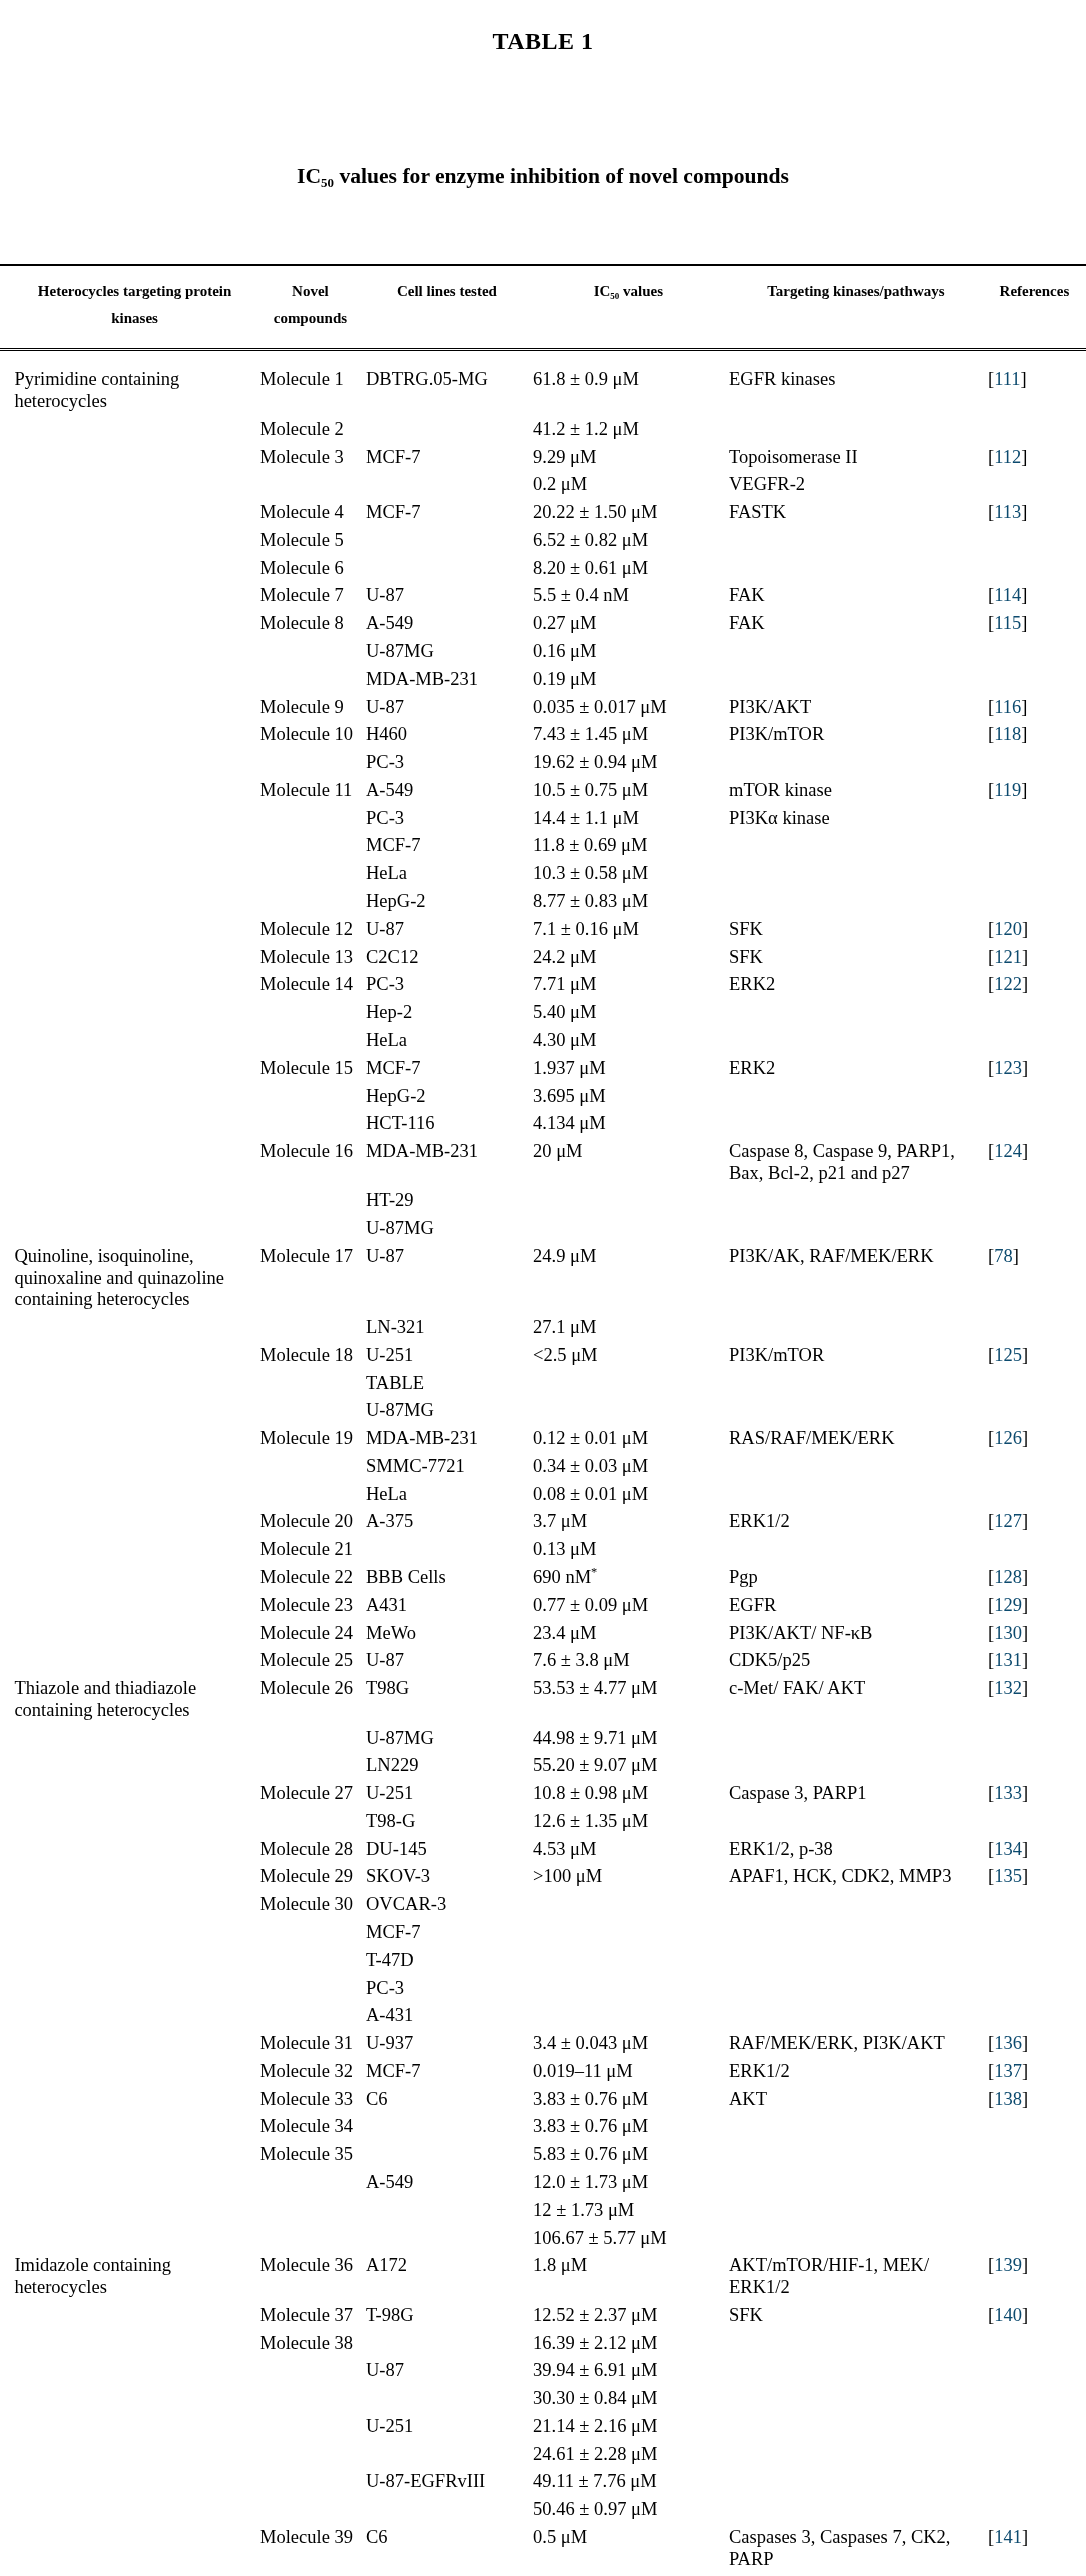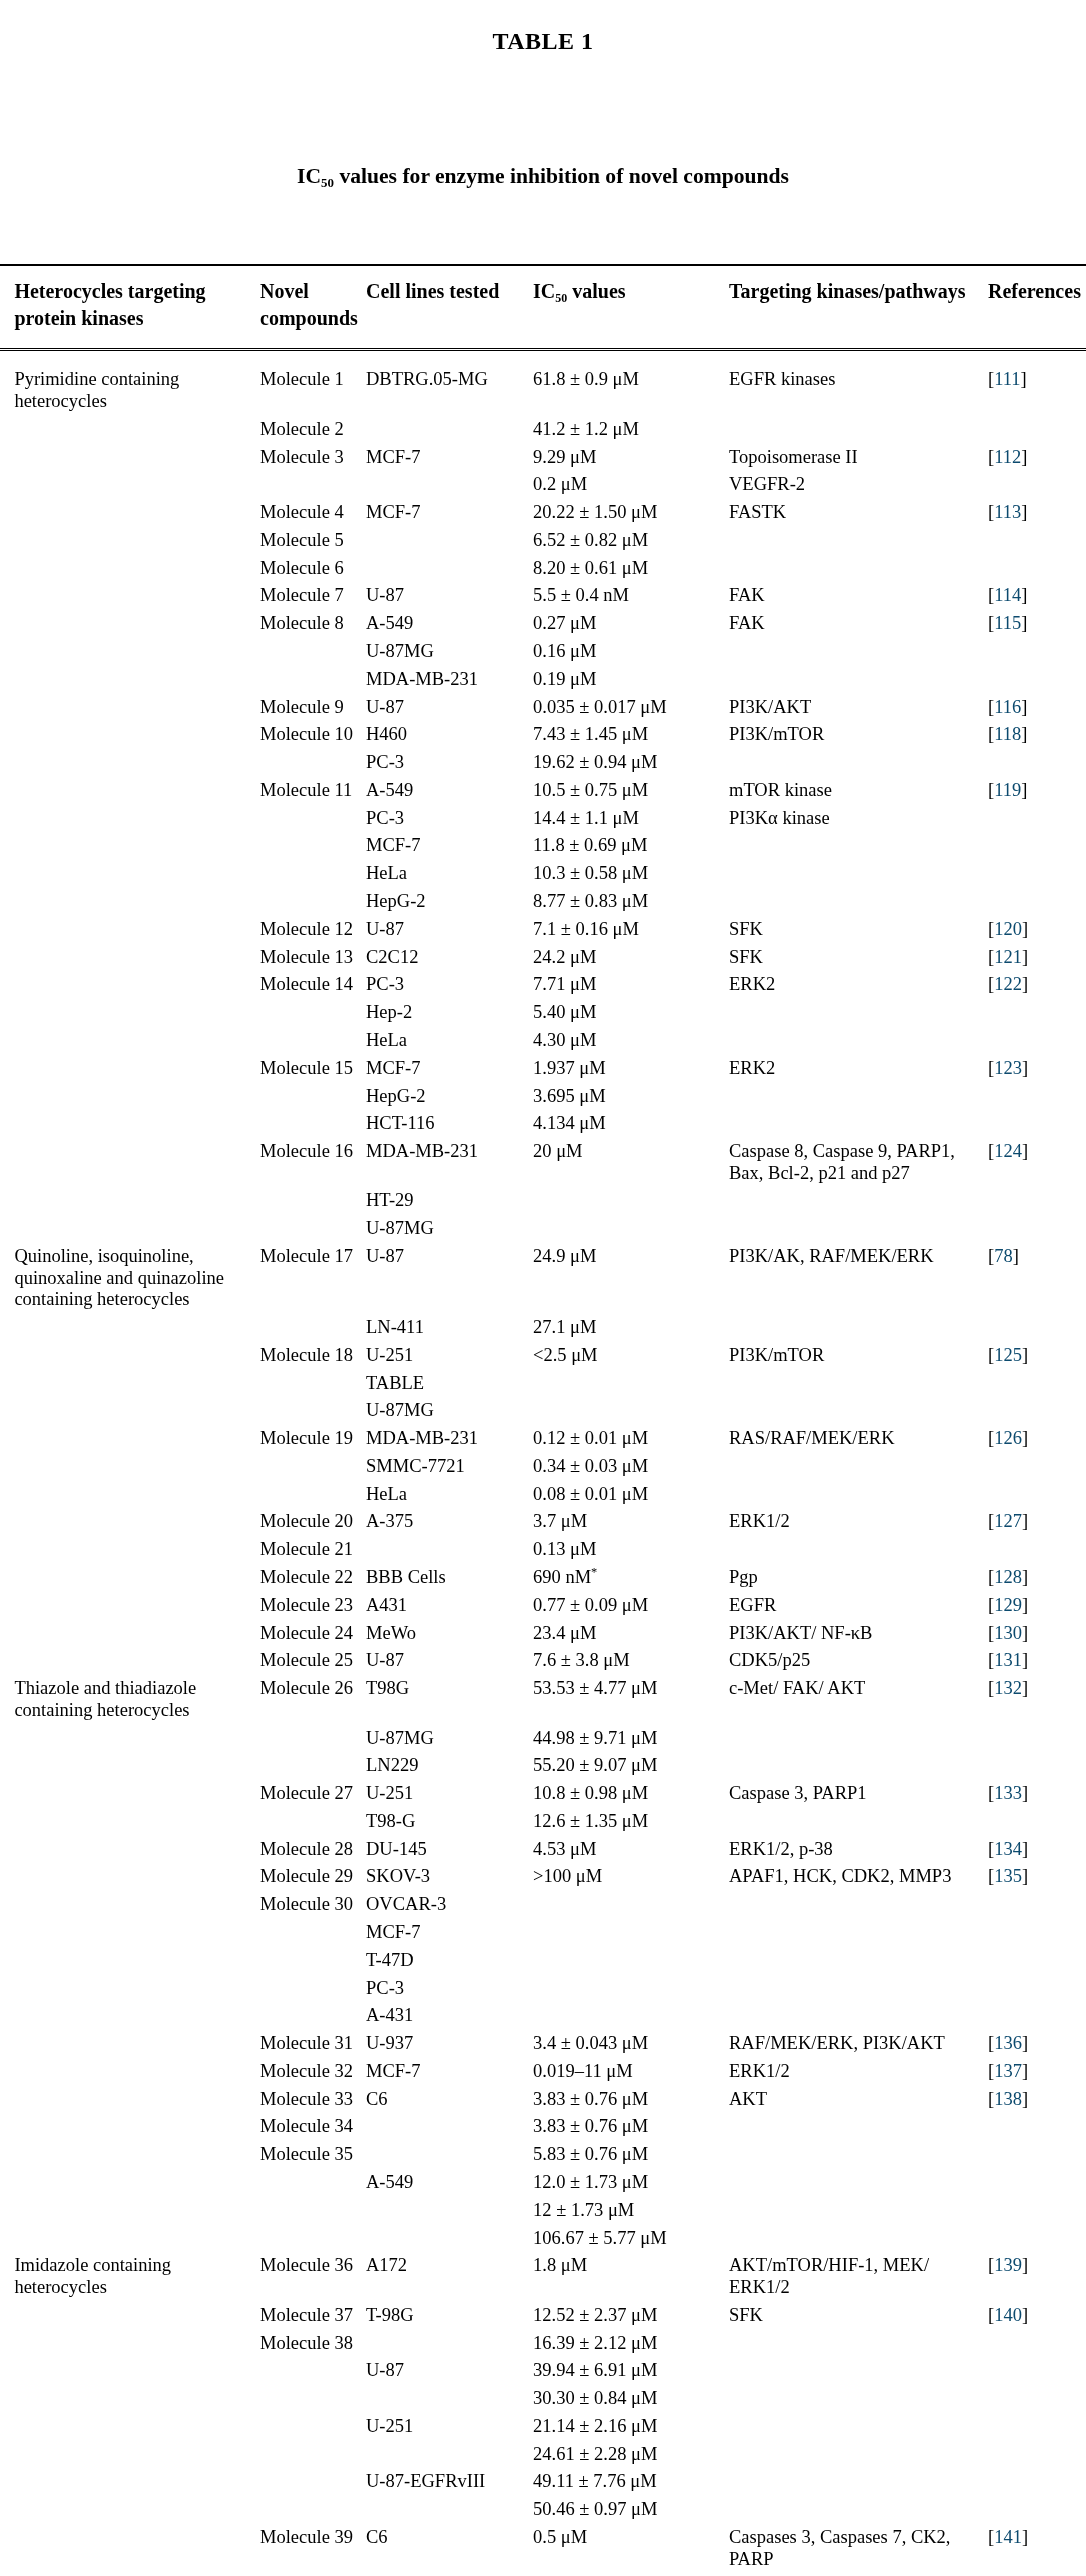--- a/index.html
+++ b/index.html
@@ -30,24 +30,24 @@
     border-collapse:collapse;
     font-size:18.5px;
   }
   col.c0 { width:260px; }
   col.c1 { width:106px; }
   col.c2 { width:167px; }
   col.c3 { width:196px; }
   col.c4 { width:259px; }
   col.c5 { width:98px; }
   thead th {
-    text-align:left;
+    text-align:center;
     font-weight:bold;
     vertical-align:top;
-    font-size:20px;
+    font-size:15px;
     line-height:27px;
     border-top:2.6px solid #000;
     border-bottom:3.6px double #000;
     padding:12.4px 5.2px 15.5px 0;
   }
   thead th:first-child { padding-left:14.4px; }
   tbody td {
     vertical-align:top;
     line-height:21.6px;
     padding:3.1px 5.2px 3.1px 0;
@@ -334,21 +334,21 @@
           <td class="col-0 section-label">Quinoline, isoquinoline, quinoxaline and quinazoline containing heterocycles</td>
           <td class="col-1">Molecule 17</td>
           <td class="col-2">U-87</td>
           <td class="col-3">24.9 μM</td>
           <td class="col-4">PI3K/AK, RAF/MEK/ERK</td>
           <td class="col-5">[<span class="ref-link">78</span>]</td>
         </tr>
         <tr>
           <td class="col-0"></td>
           <td class="col-1"></td>
-          <td class="col-2">LN-411</td>
+          <td class="col-2">LN-321</td>
           <td class="col-3">27.1 μM</td>
           <td class="col-4"></td>
           <td class="col-5"></td>
         </tr>
         <tr>
           <td class="col-0"></td>
           <td class="col-1">Molecule 18</td>
           <td class="col-2">U-251</td>
           <td class="col-3">&lt;2.5 μM</td>
           <td class="col-4">PI3K/mTOR</td>

